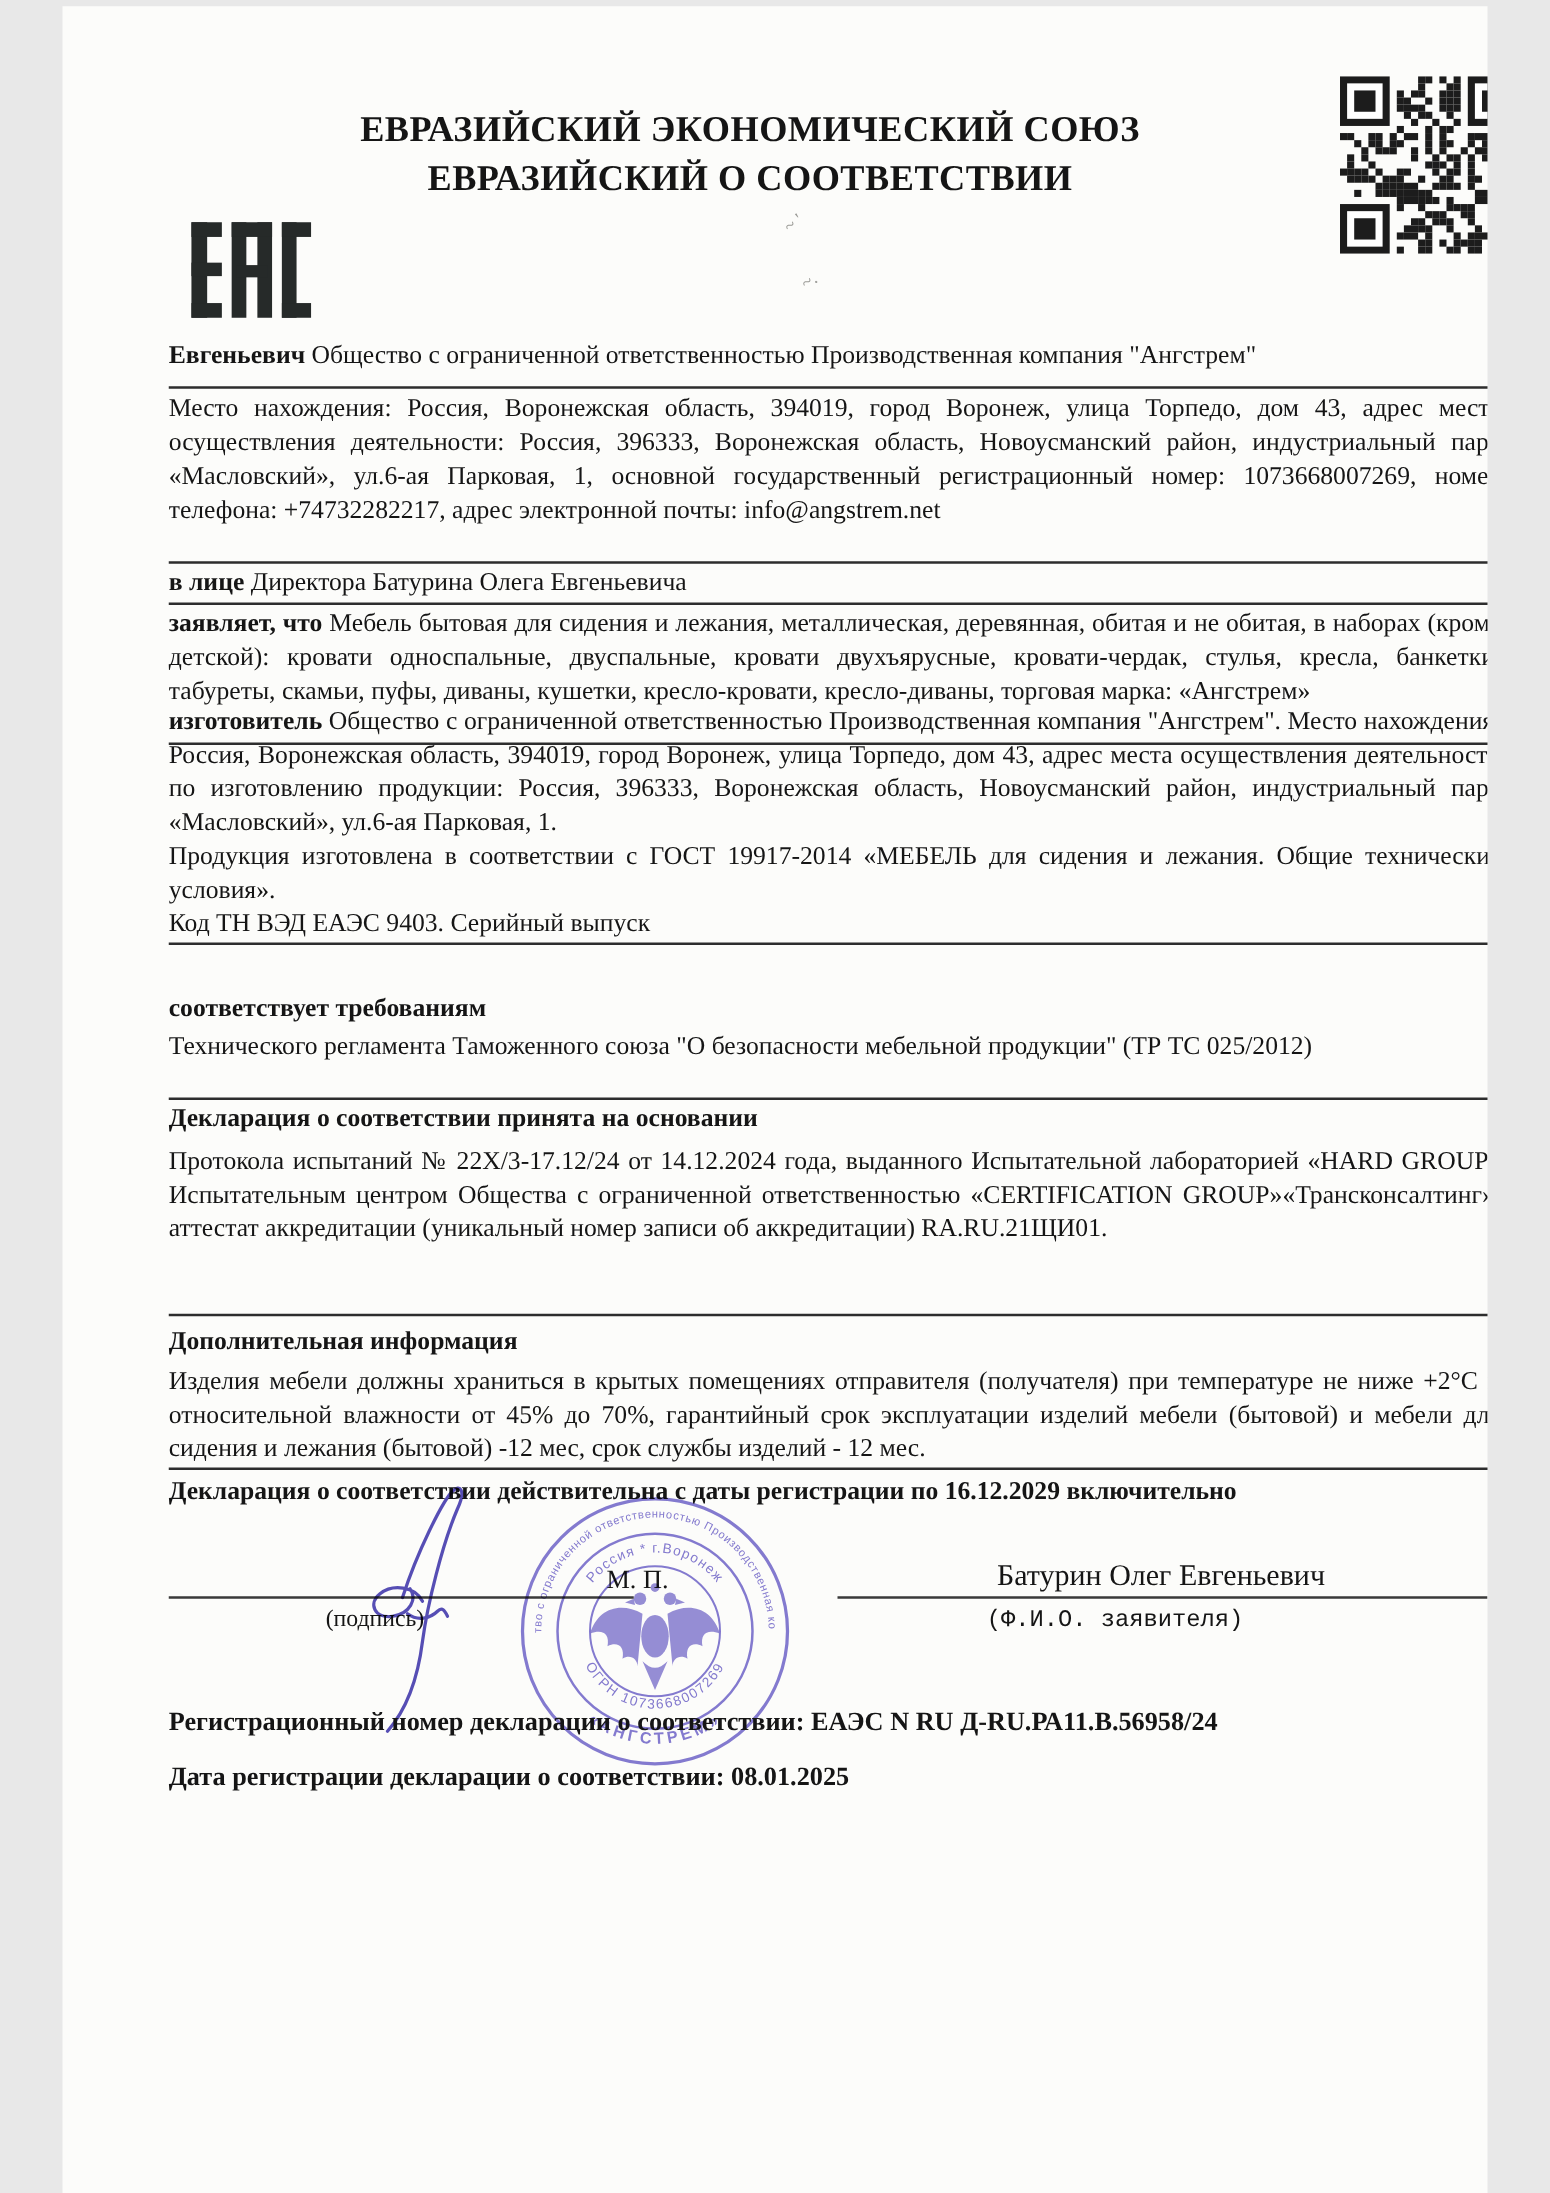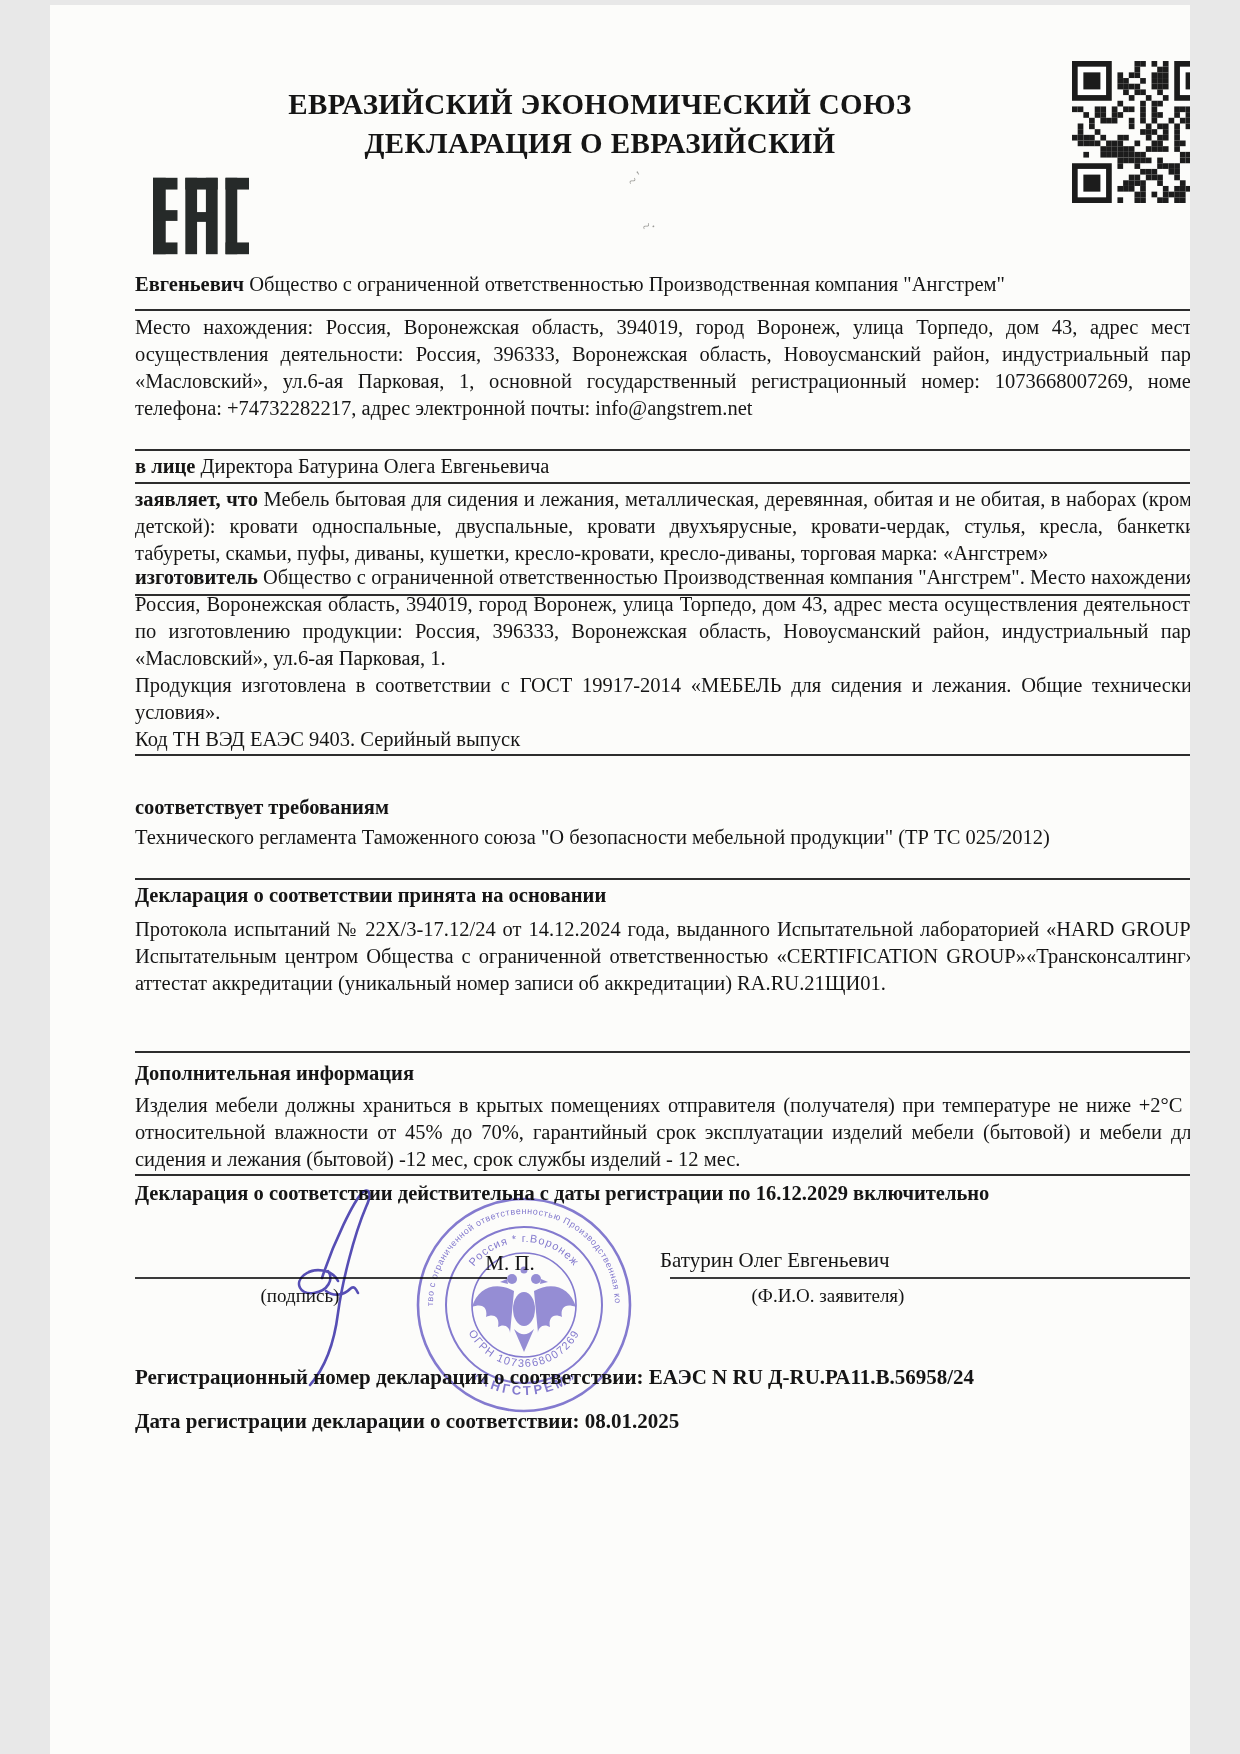--- a/index.html
+++ b/index.html
@@ -16,34 +16,34 @@
   .heading{font-weight:bold; text-align:left;}
   .title{
     position:absolute; left:85px; top:80px; width:930px; text-align:center;
     font-size:29px; font-weight:bold; line-height:39px; letter-spacing:.4px;
   }
   .eac{position:absolute; left:103px; top:172px;}
   .qr{position:absolute; left:1022px; top:56px; width:142px; height:142px;}
   .sigline{position:absolute; border-top:2px solid #3a3a3a; height:0;}
   .cap{position:absolute; font-size:19px; text-align:center;}
   .mp{position:absolute; left:414px; top:1246px; width:92px; text-align:center; font-size:21px;}
-  .signame{position:absolute; left:610px; top:1243px; width:400px; text-align:left; font-size:21px;}
+  .signame{position:absolute; left:610px; top:1243px; width:400px; text-align:right; font-size:24px;}
   .footline{position:absolute; left:85px; width:1100px; font-size:21px; font-weight:bold;font-family:Liberation Serif, serif;}
   .stamp{position:absolute; left:358px; top:1184px; mix-blend-mode:multiply; opacity:.92;}
   .autograph{position:absolute; left:212px; top:1178px; mix-blend-mode:multiply;}
   .scan-mark{position:absolute; color:#9a9a96; font-size:15px; transform:rotate(-35deg);}
 </style>
 </head>
 <body>
 
 <div class="page">
 
   <div class="title">
     <div>ЕВРАЗИЙСКИЙ ЭКОНОМИЧЕСКИЙ СОЮЗ</div>
-    <div>ДЕКЛАРАЦИЯ О ЕВРАЗИЙСКИЙ</div>
+    <div>ЕВРАЗИЙСКИЙ О СООТВЕТСТВИИ</div>
   </div>
 
   <svg class="eac" width="96" height="78" viewBox="0 0 98 78">
     <g fill="#262a29">
       <rect x="0" y="0" width="13" height="78"></rect>
         <rect x="0" y="0" width="25" height="12"></rect>
         <rect x="0" y="33" width="25" height="11"></rect>
         <rect x="0" y="66" width="25" height="12"></rect>
       <rect x="33" y="0" width="12" height="78"></rect>
         <rect x="54" y="0" width="12" height="78"></rect>
@@ -321,21 +321,21 @@
     <p>Изделия мебели должны храниться в крытых помещениях отправителя (получателя) при температуре не ниже +2°С и относительной влажности от 45% до 70%, гарантийный срок эксплуатации изделий мебели (бытовой) и мебели для сидения и лежания (бытовой) -12 мес, срок службы изделий - 12 мес.</p>
   </div>
 
   <div class="sect heading" style="top:1175px;">Декларация о соответствии  действительна с даты регистрации по 16.12.2029 включительно</div>
 
   <div class="sigline" style="left:85px; top:1272px; width:372px;"></div>
   <div class="sigline" style="left:620px; top:1272px; width:520px;"></div>
   <div class="cap" style="left:160px; top:1280px; width:180px;">(подпись)</div>
   <div class="mp">М. П.</div>
   <div class="signame">Батурин Олег Евгеньевич</div>
-  <div class="cap" style="left:578px; top:1280px; width:400px;">(Ф.И.О. заявителя)</div>
+  <div class="cap" style="left:642px; top:1280px; width:400px;font-family:Liberation Mono, monospace;">(Ф.И.О. заявителя)</div>
 
   <svg class="stamp" width="232" height="232" viewBox="0 0 232 232">
     <g fill="none" stroke="#7b70cf">
       <circle cx="116" cy="116" r="106" stroke-width="2.6"></circle>
       <circle cx="116" cy="116" r="78" stroke-width="2"></circle>
       <circle cx="116" cy="116" r="52" stroke-width="1.6"></circle>
     </g>
     <defs>
       <path id="arcOuterTop" d="M 25 116 A 91 91 0 1 1 207 116"></path>
       <path id="arcOuterBottom" d="M 26 116 A 90 90 0 0 0 206 116"></path>

